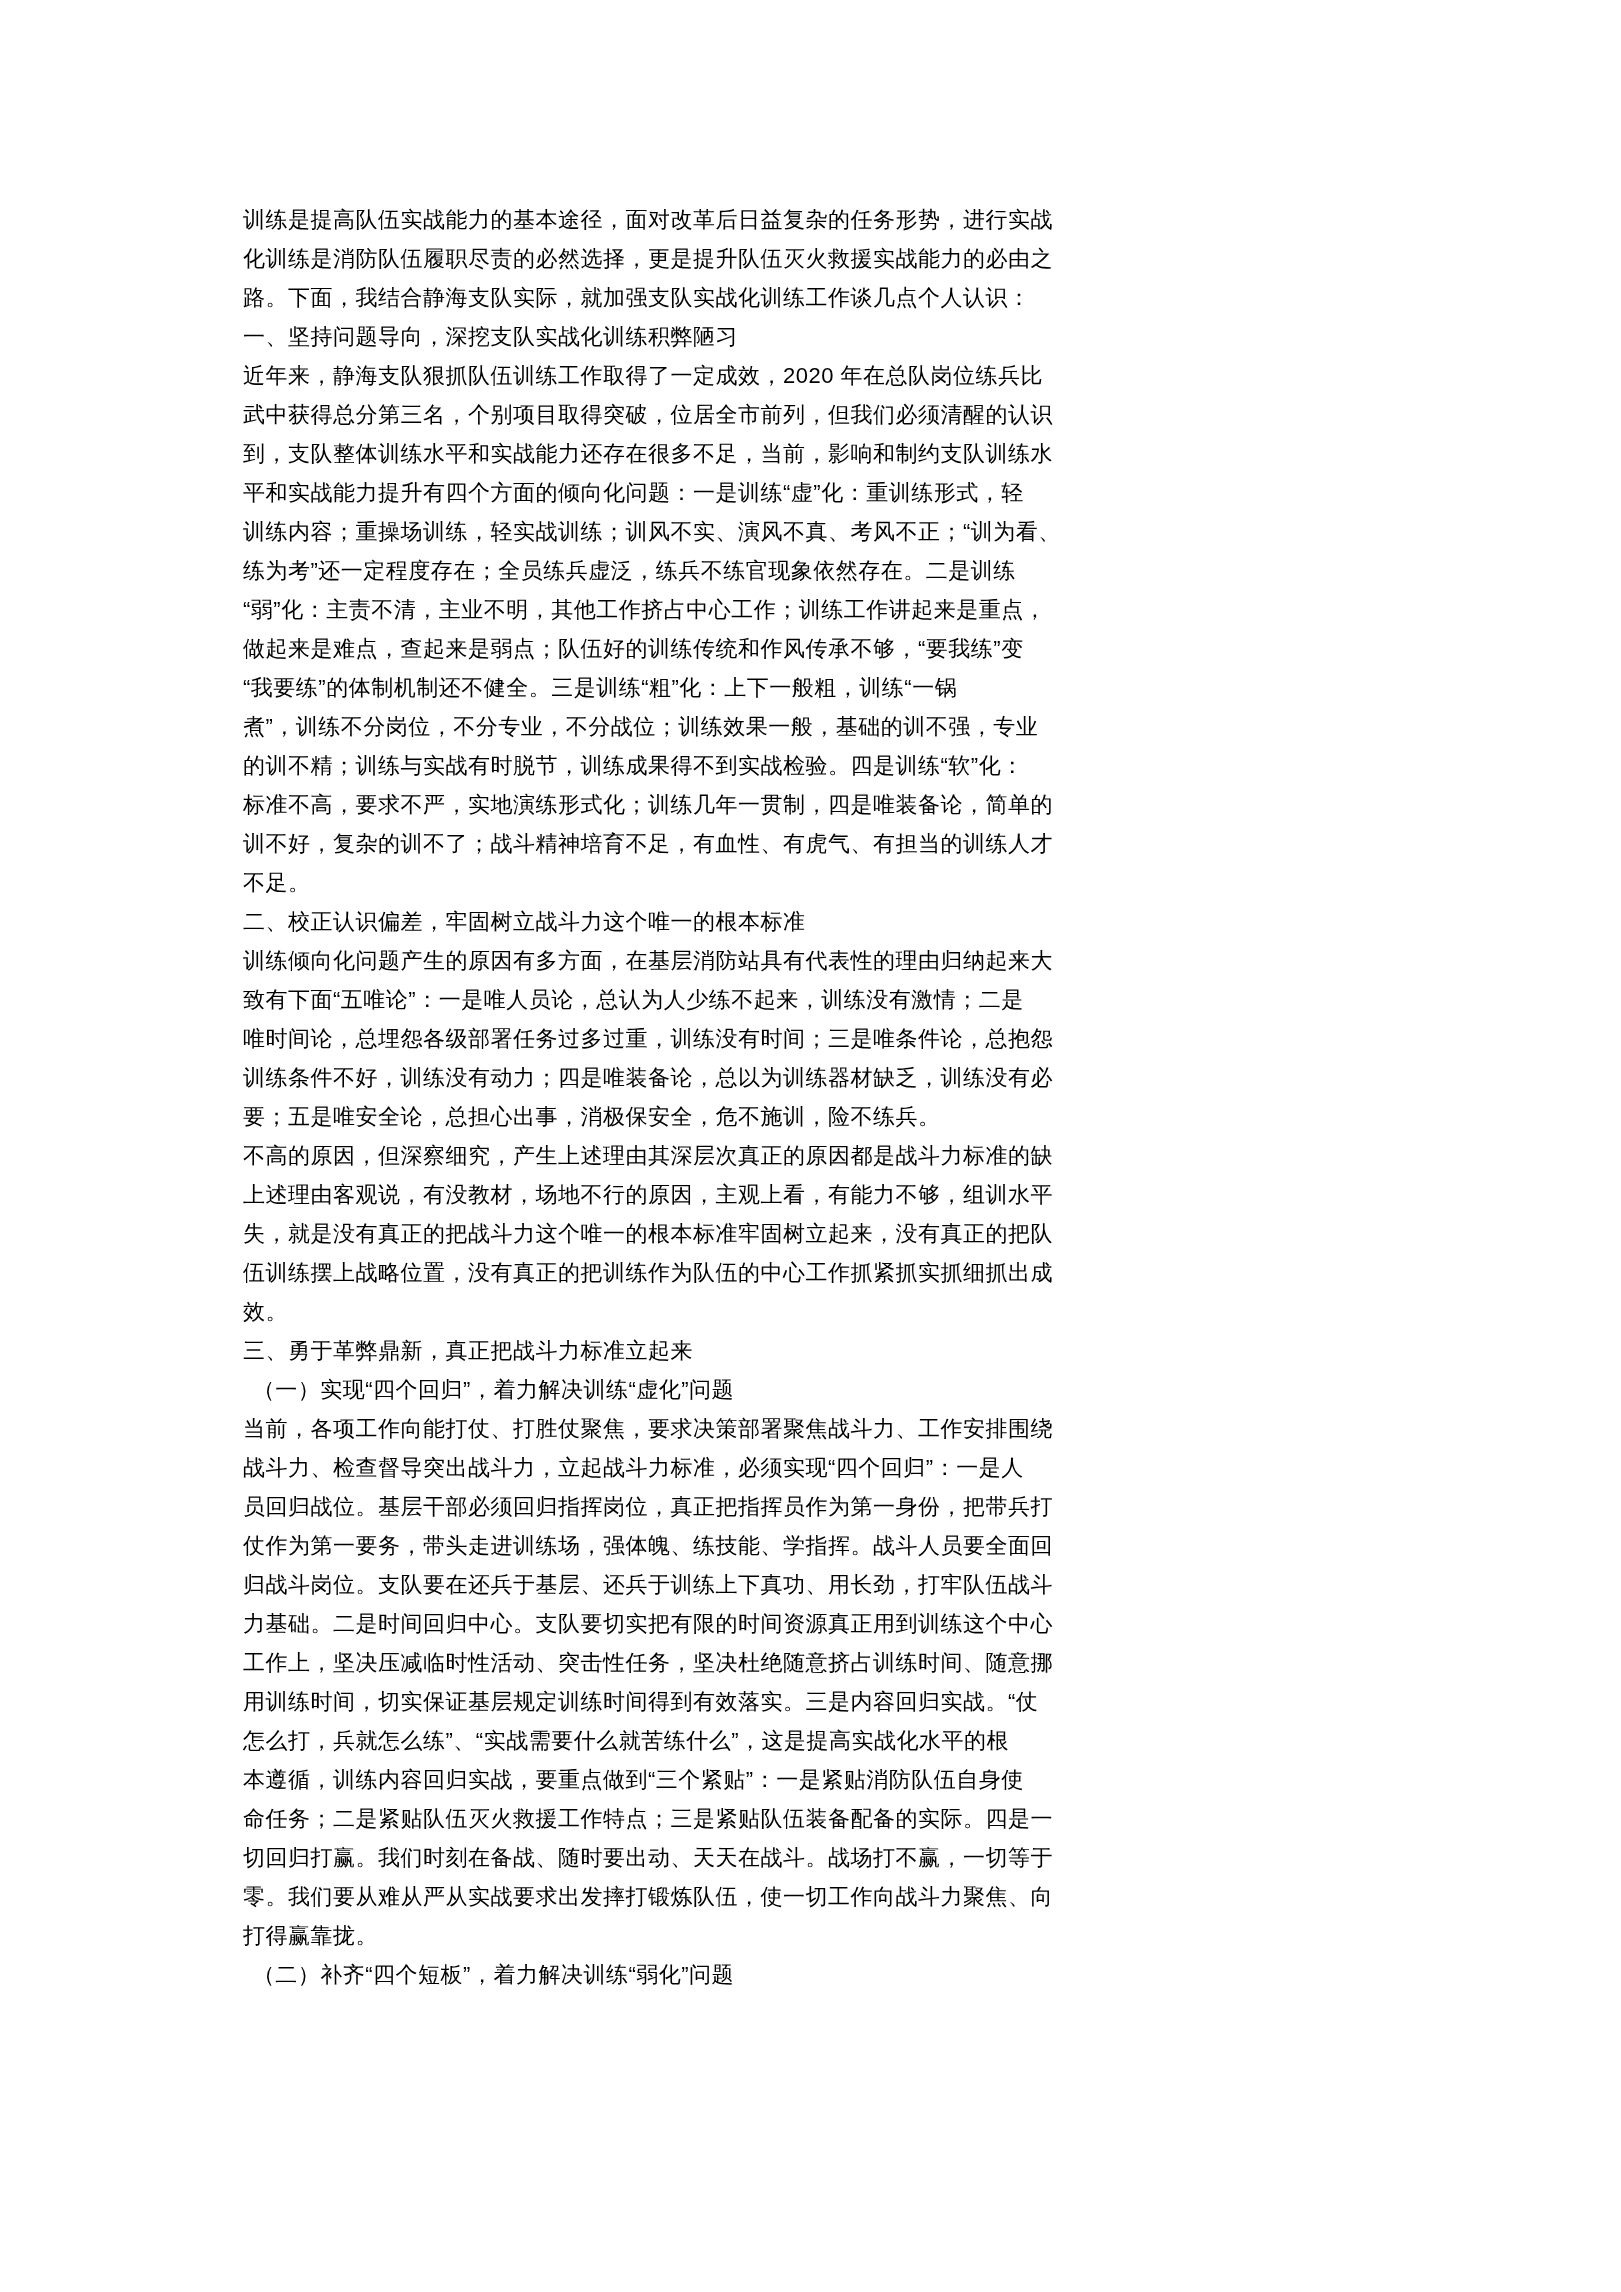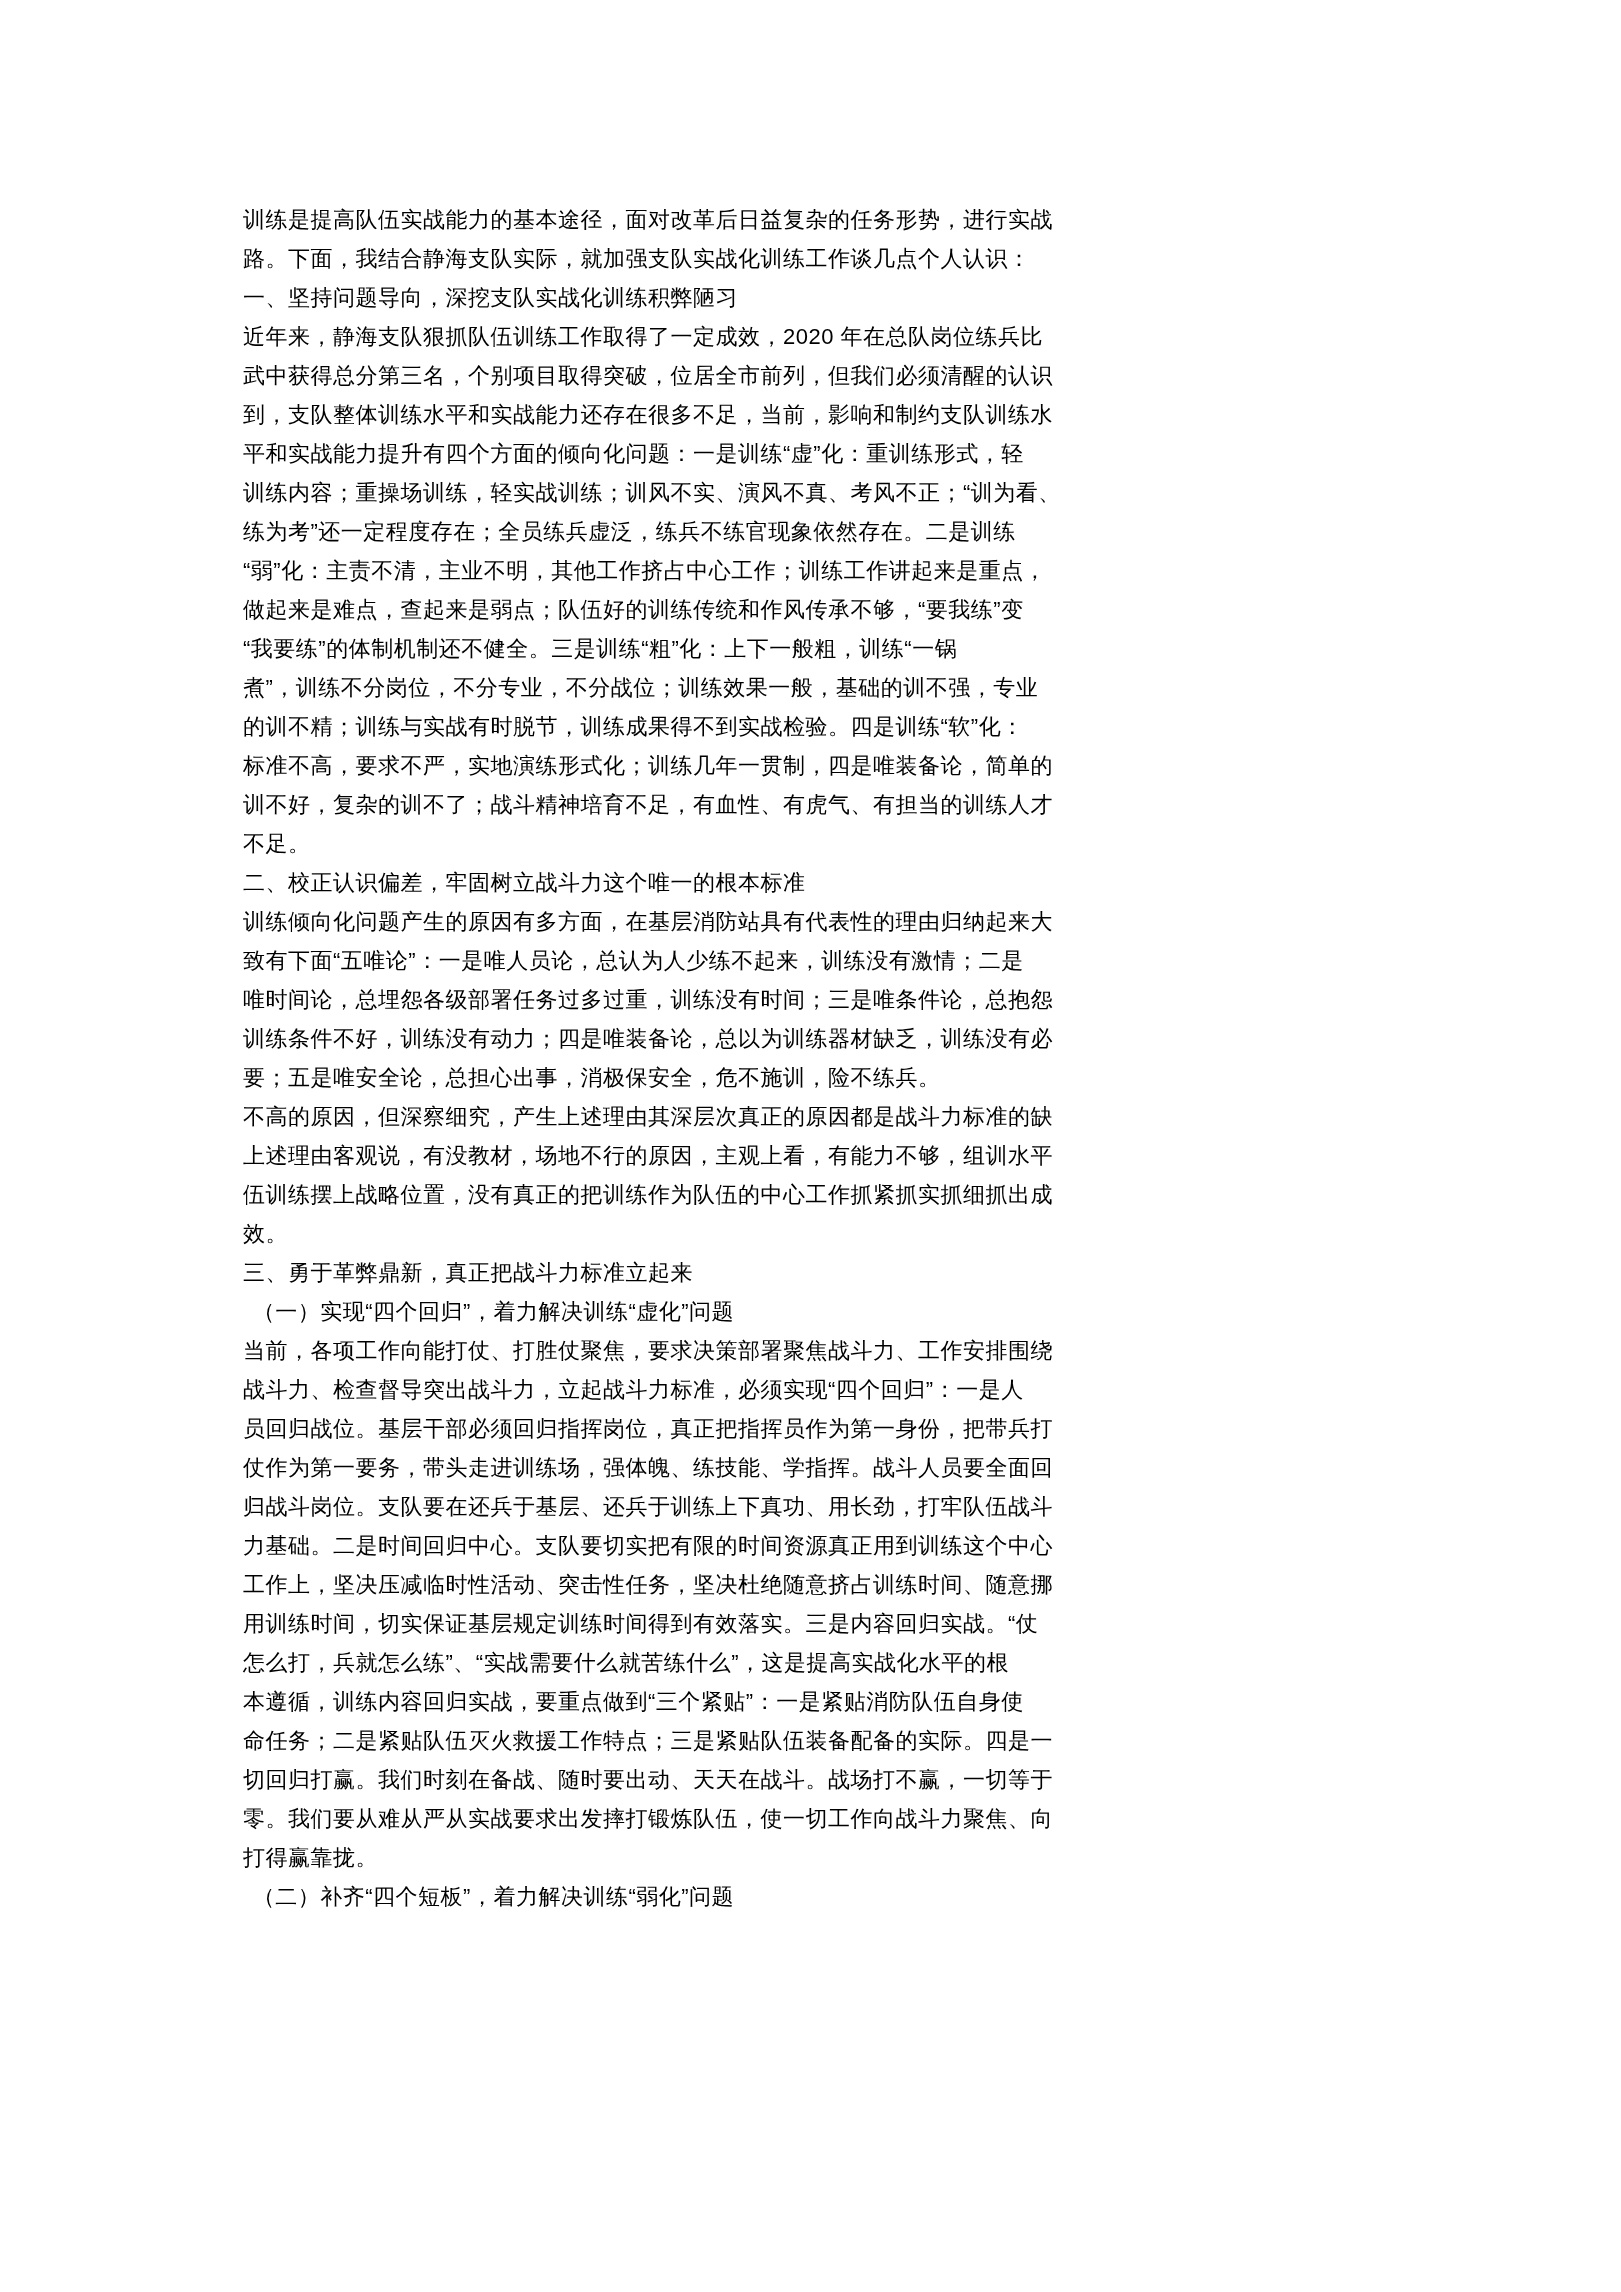--- a/index.html
+++ b/index.html
@@ -43,20 +43,21 @@
     padding-left: 9.8px;
   }
 </style>
 </head>
 <body>
 
 <div class="page">
   <div class="content" id="doc-content">
       <div class="block block-body">
         <div class="line">训练是提高队伍实战能力的基本途径，面对改革后日益复杂的任务形势，进行实战</div>
+        <div class="line">化训练是消防队伍履职尽责的必然选择，更是提升队伍灭火救援实战能力的必由之</div>
         <div class="line">路。下面，我结合静海支队实际，就加强支队实战化训练工作谈几点个人认识：</div>
       </div>
       <div class="block block-heading">
         <div class="line">一、坚持问题导向，深挖支队实战化训练积弊陋习</div>
       </div>
       <div class="block block-body">
         <div class="line">近年来，静海支队狠抓队伍训练工作取得了一定成效，2020 年在总队岗位练兵比</div>
         <div class="line">武中获得总分第三名，个别项目取得突破，位居全市前列，但我们必须清醒的认识</div>
         <div class="line">到，支队整体训练水平和实战能力还存在很多不足，当前，影响和制约支队训练水</div>
         <div class="line">平和实战能力提升有四个方面的倾向化问题：一是训练“虚”化：重训练形式，轻</div>
@@ -77,20 +78,21 @@
       <div class="block block-body">
         <div class="line">训练倾向化问题产生的原因有多方面，在基层消防站具有代表性的理由归纳起来大</div>
         <div class="line">致有下面“五唯论”：一是唯人员论，总认为人少练不起来，训练没有激情；二是</div>
         <div class="line">唯时间论，总埋怨各级部署任务过多过重，训练没有时间；三是唯条件论，总抱怨</div>
         <div class="line">训练条件不好，训练没有动力；四是唯装备论，总以为训练器材缺乏，训练没有必</div>
         <div class="line">要；五是唯安全论，总担心出事，消极保安全，危不施训，险不练兵。</div>
       </div>
       <div class="block block-body">
         <div class="line">不高的原因，但深察细究，产生上述理由其深层次真正的原因都是战斗力标准的缺</div>
         <div class="line">上述理由客观说，有没教材，场地不行的原因，主观上看，有能力不够，组训水平</div>
+        <div class="line">失，就是没有真正的把战斗力这个唯一的根本标准牢固树立起来，没有真正的把队</div>
         <div class="line">伍训练摆上战略位置，没有真正的把训练作为队伍的中心工作抓紧抓实抓细抓出成</div>
         <div class="line">效。</div>
       </div>
       <div class="block block-heading">
         <div class="line">三、勇于革弊鼎新，真正把战斗力标准立起来</div>
       </div>
       <div class="block block-subheading">
         <div class="line">（一）实现“四个回归”，着力解决训练“虚化”问题</div>
       </div>
       <div class="block block-body">

